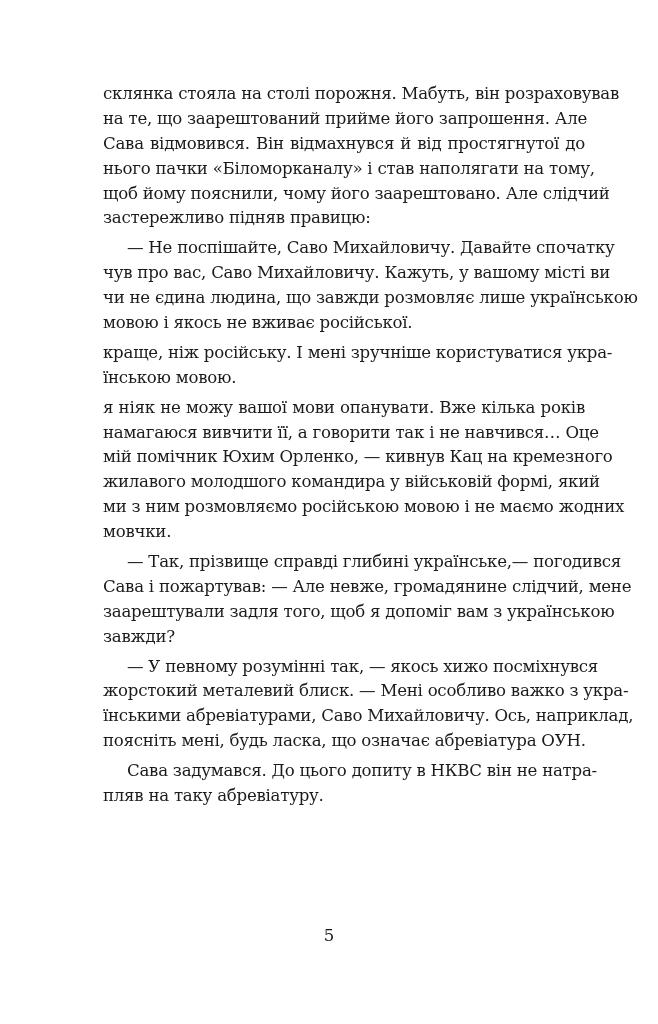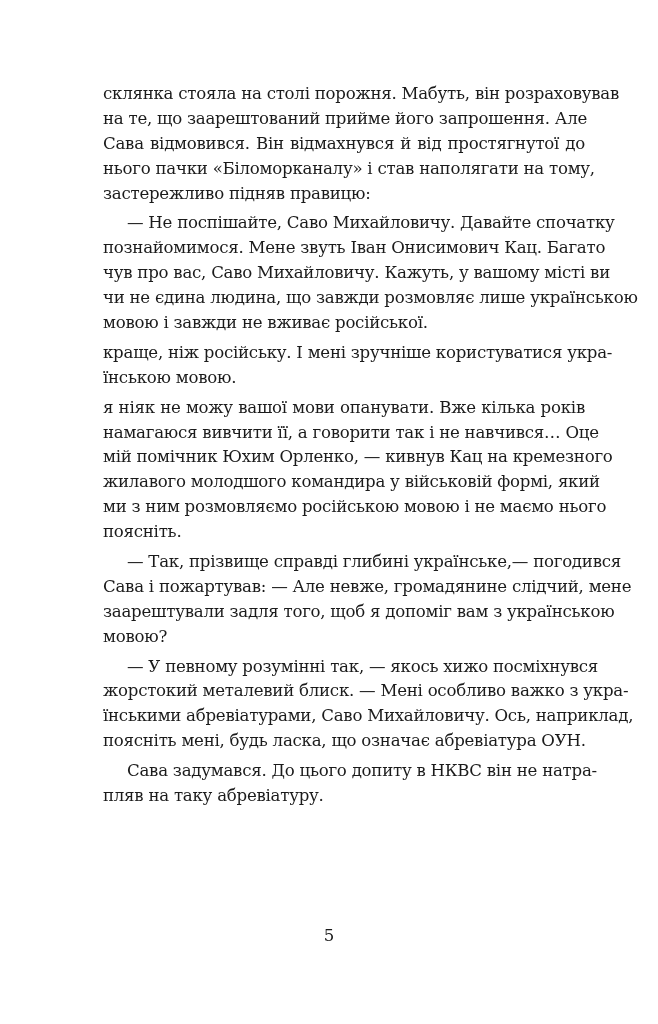--- a/index.html
+++ b/index.html
@@ -56,50 +56,50 @@
 </head>
 <body>
 
 <div class="page">
 
   <div class="para">
     <span class="line">склянка стояла на столі порожня. Мабуть, він розраховував</span>
     <span class="line">на те, що заарештований прийме його запрошення. Але</span>
     <span class="line">Сава відмовився. Він відмахнувся й від простягнутої до</span>
     <span class="line">нього пачки «Біломорканалу» і став наполягати на тому,</span>
+    <span class="line">щоб йому пояснили, чому його заарештовано. Але слідчий</span>
     <span class="line last">застережливо підняв правицю:</span>
   </div>
 
   <div class="para">
     <span class="line indent">— Не поспішайте, Саво Михайловичу. Давайте спочатку</span>
-    <span class="line">познайомимося. Мене звуть Іван Онисимович Кац. Багато</span>
     <span class="line">чув про вас, Саво Михайловичу. Кажуть, у вашому місті ви</span>
     <span class="line">чи не єдина людина, що завжди розмовляє лише українською</span>
-    <span class="line last">мовою і завжди не вживає російської.</span>
+    <span class="line last">мовою і якось не вживає російської.</span>
   </div>
 
   <div class="para">
     <span class="line">краще, ніж російську. І мені зручніше користуватися укра-</span>
     <span class="line last">їнською мовою.</span>
   </div>
 
   <div class="para">
     <span class="line">я ніяк не можу вашої мови опанувати. Вже кілька років</span>
     <span class="line">намагаюся вивчити її, а говорити так і не навчився… Оце</span>
     <span class="line">мій помічник Юхим Орленко, — кивнув Кац на кремезного</span>
     <span class="line">жилавого молодшого командира у військовій формі, який</span>
-    <span class="line">ми з ним розмовляємо російською мовою і не маємо нього</span>
-    <span class="line last">поясніть.</span>
+    <span class="line">ми з ним розмовляємо російською мовою і не маємо жодних</span>
+    <span class="line last">мовчки.</span>
   </div>
 
   <div class="para">
     <span class="line indent">— Так, прізвище справді глибині українське,— погодився</span>
     <span class="line">Сава і пожартував: — Але невже, громадянине слідчий, мене</span>
     <span class="line">заарештували задля того, щоб я допоміг вам з українською</span>
-    <span class="line last">мовою?</span>
+    <span class="line last">завжди?</span>
   </div>
 
   <div class="para">
     <span class="line indent">— У певному розумінні так, — якось хижо посміхнувся</span>
     <span class="line">жорстокий металевий блиск. — Мені особливо важко з укра-</span>
     <span class="line">їнськими абревіатурами, Саво Михайловичу. Ось, наприклад,</span>
     <span class="line last">поясніть мені, будь ласка, що означає абревіатура ОУН.</span>
   </div>
 
   <div class="para">

